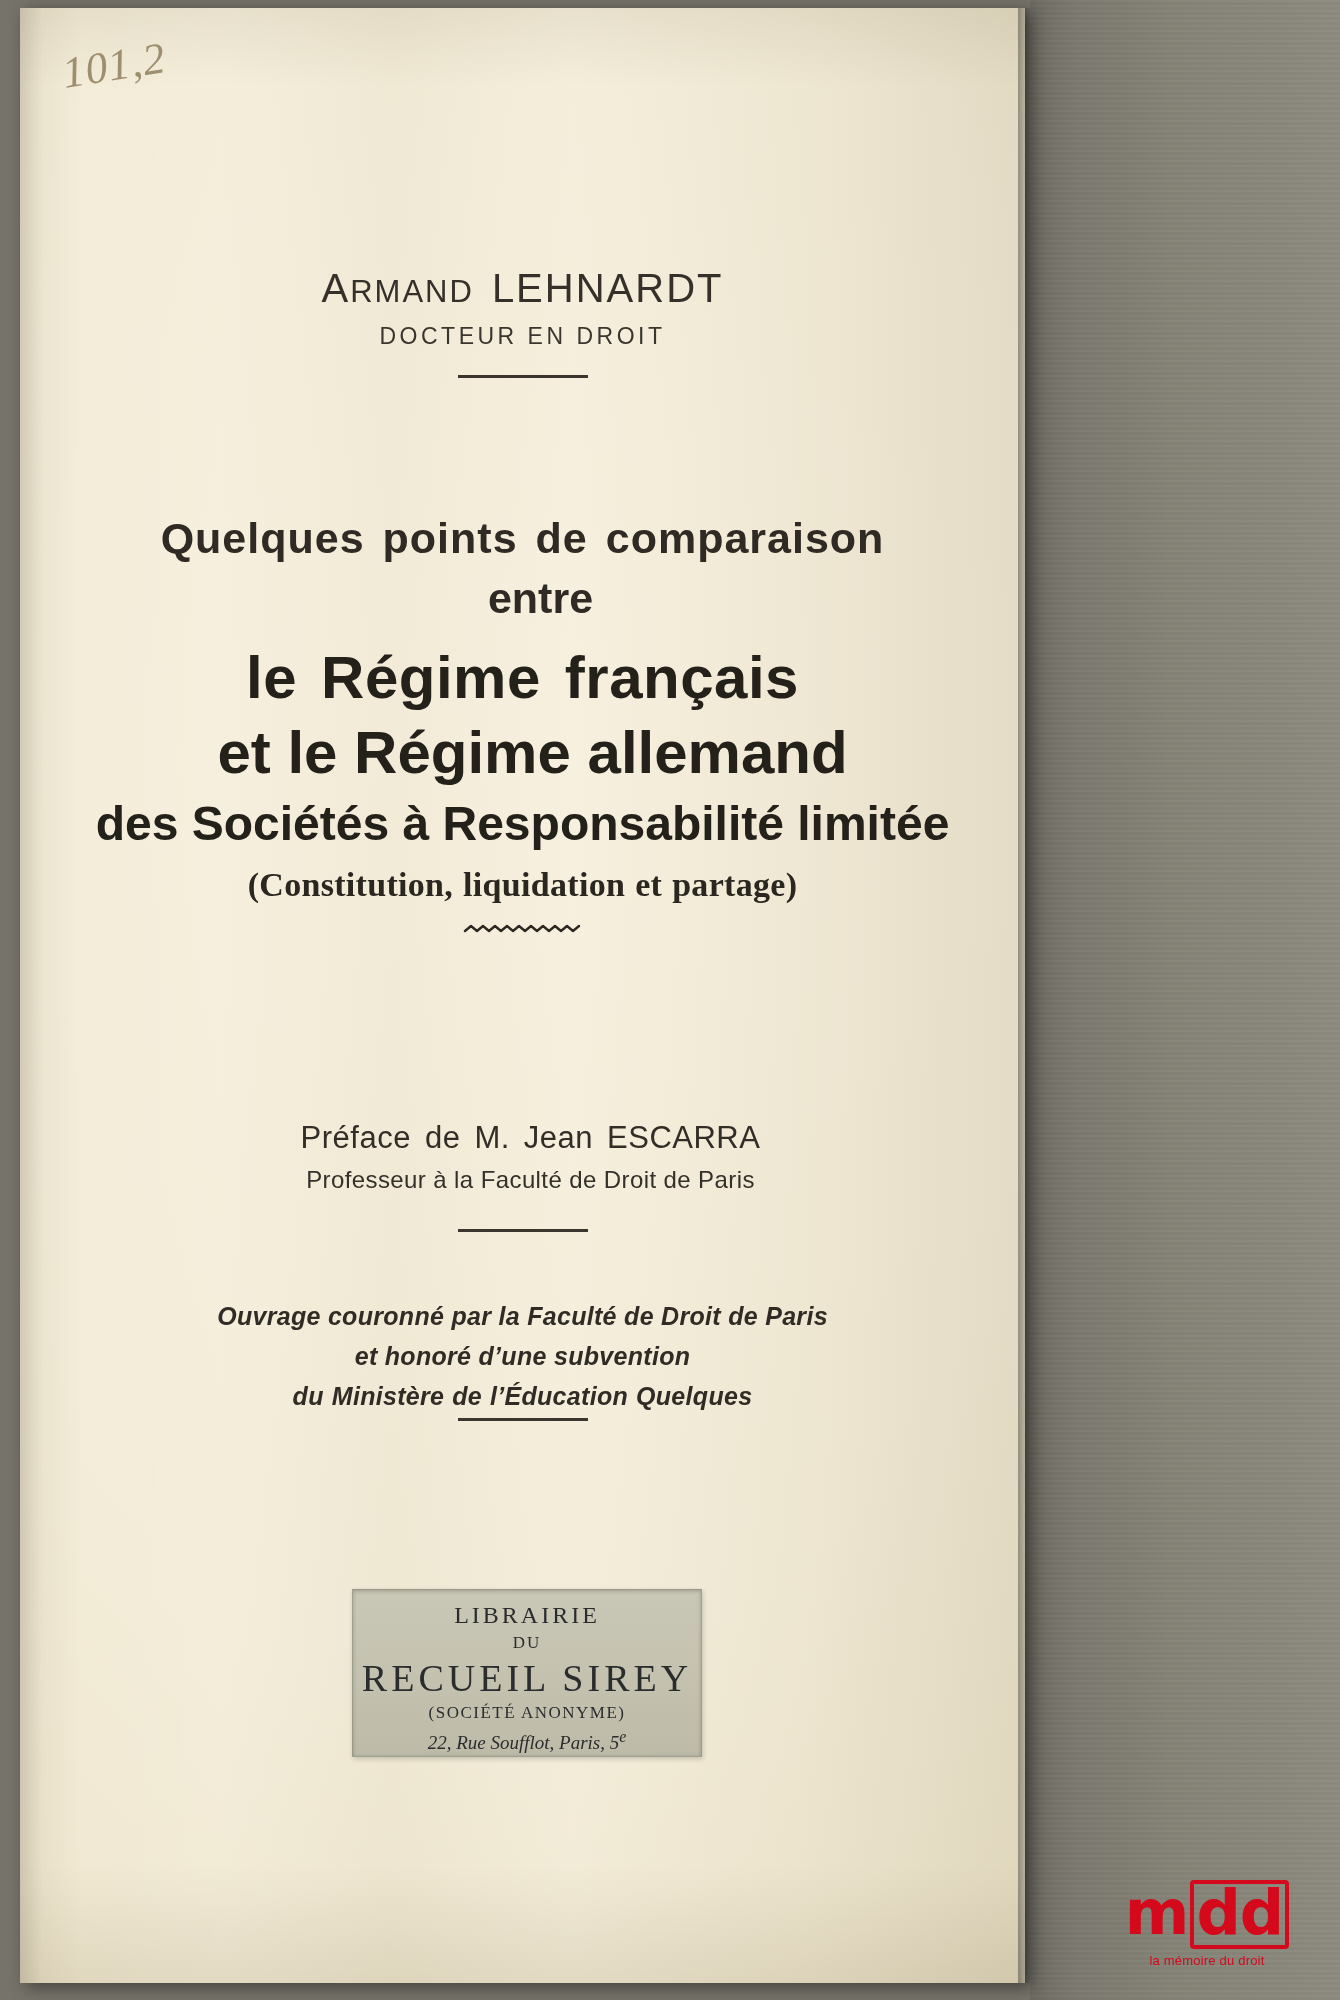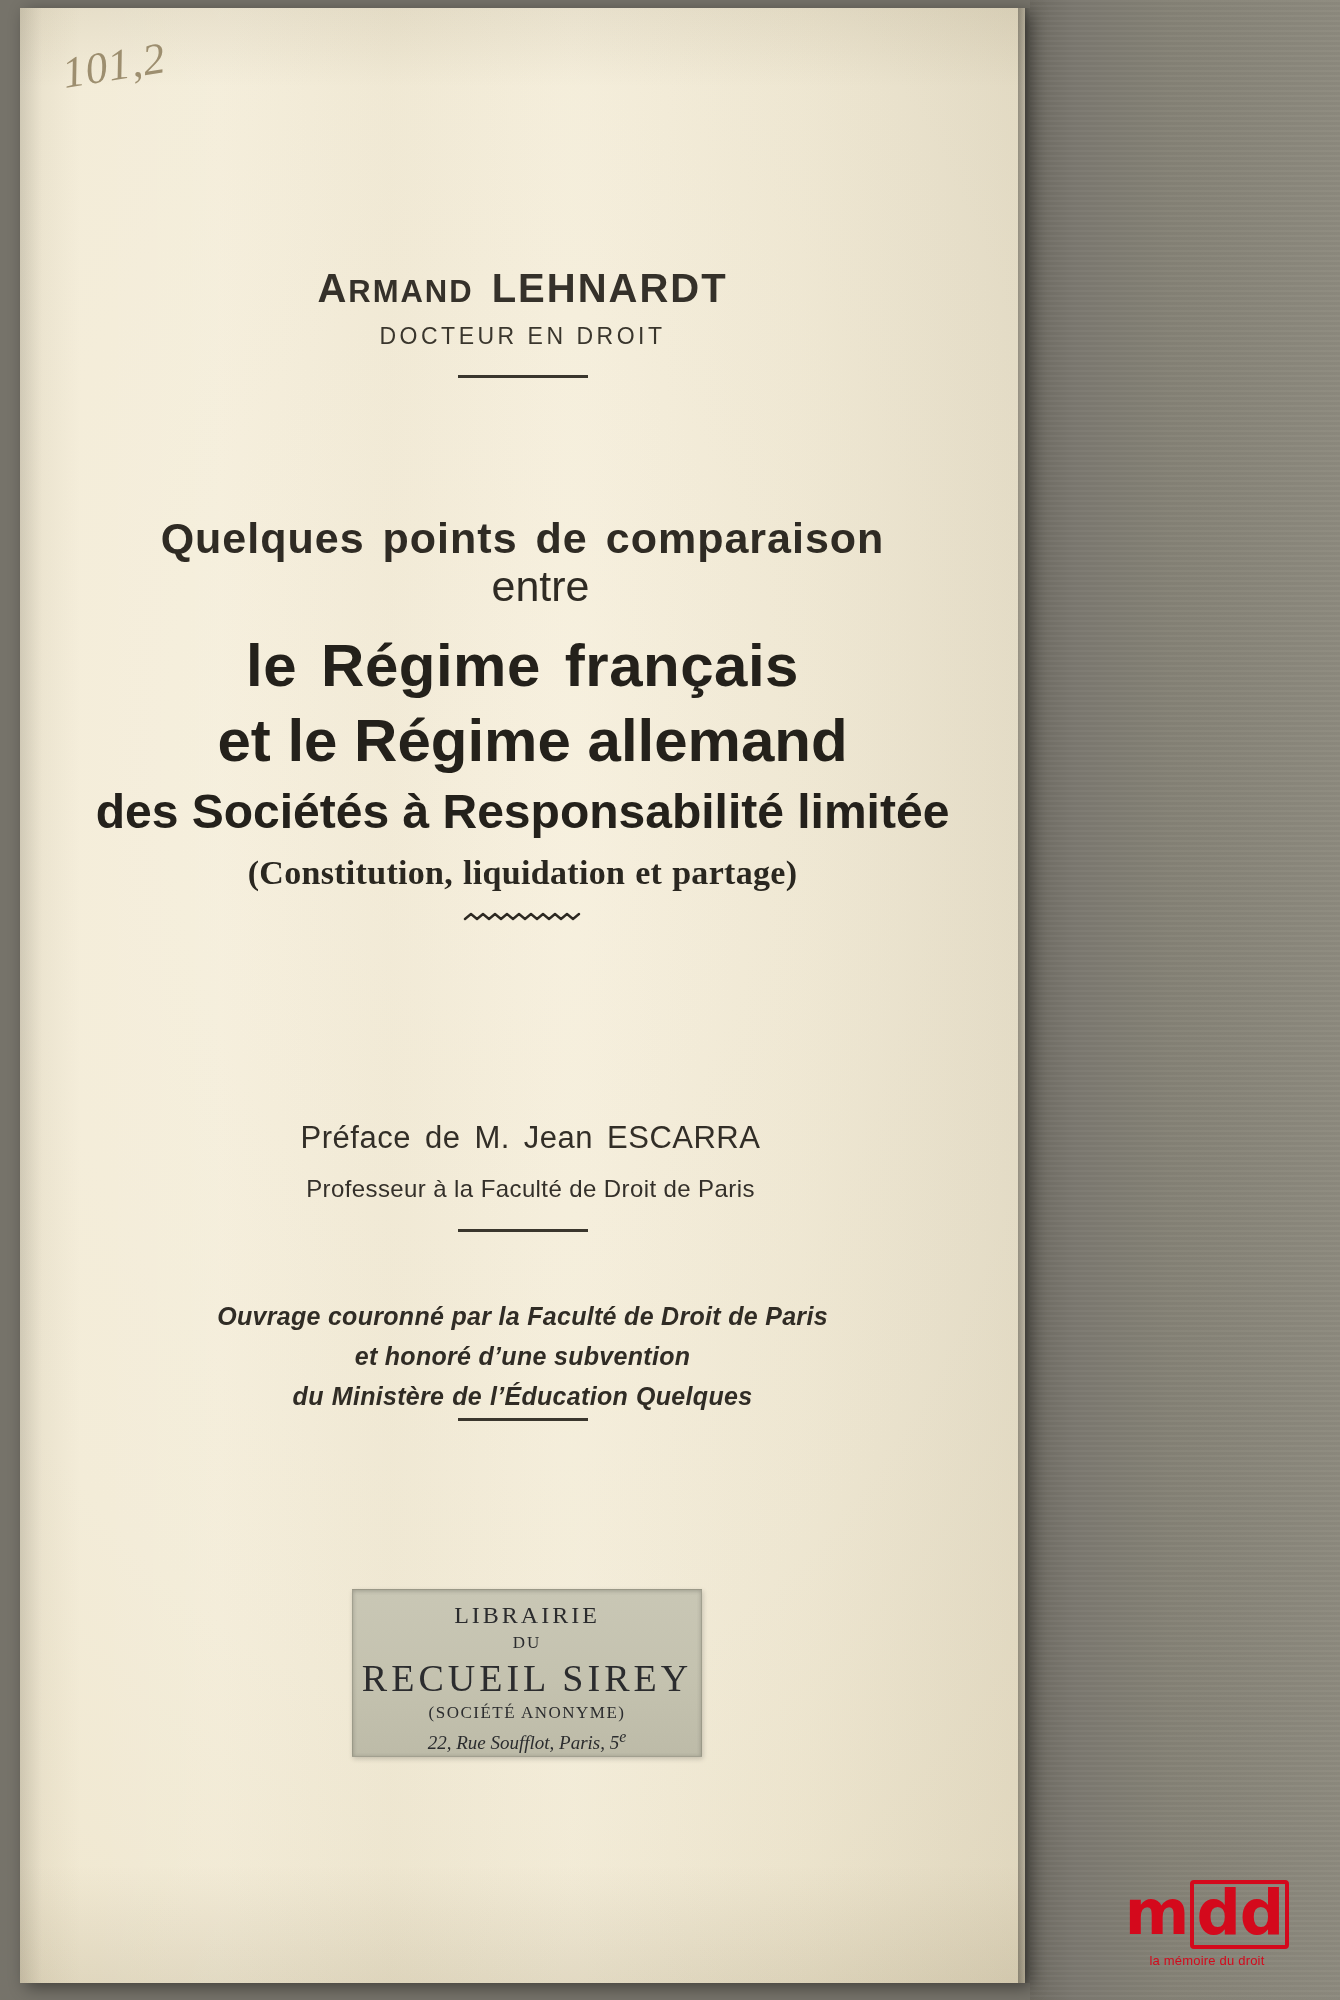--- a/index.html
+++ b/index.html
@@ -106,21 +106,21 @@
     width: 1005px;
     height: 1975px;
     text-align: center;
   }
 
   .author {
     position: absolute;
     left: 0; right: 0;
     top: 258px;
     font-size: 40px;
-    font-weight: bold;
+    font-weight: normal;
     letter-spacing: 2px;
     color: #35312a;
   }
   .author .sc { font-size: 31px; }
   .author .gap { display: inline-block; width: 18px; }
 
   .degree {
     position: absolute;
     left: 0; right: 0;
     top: 315px;
@@ -145,22 +145,23 @@
   .t-line1 {
     font-size: 43px;
     font-weight: bold;
     letter-spacing: 1px;
     color: #2f2b24;
     line-height: 1.12;
   }
   .t-line1 .w { display: inline-block; margin: 0 9px; }
   .t-line2 {
     font-size: 43px;
-    font-weight: normal;
+    font-weight: bold;
     color: #2f2b24;
+    margin-top: 12px;
     padding-left: 36px;
   }
   .t-big {
     font-size: 60px;
     font-weight: bold;
     color: #24211b;
     letter-spacing: 0.5px;
     margin-top: 20px;
     line-height: 1.18;
   }
@@ -203,21 +204,21 @@
   }
   .pref-1 {
     font-size: 31px;
     color: #322e27;
     letter-spacing: 0.5px;
   }
   .pref-1 .w { display: inline-block; margin: 0 7px; }
   .pref-2 {
     font-size: 24px;
     color: #34302a;
-    margin-top: 19px;
+    margin-top: 10px;
     letter-spacing: 0.4px;
   }
   .rule-2 { position: absolute; left: 0; right: 0; top: 1221px; }
   .rule-2 .rule { width: 130px; }
 
   .award {
     position: absolute;
     left: 0; right: 0;
     top: 1288px;
     font-style: italic;

